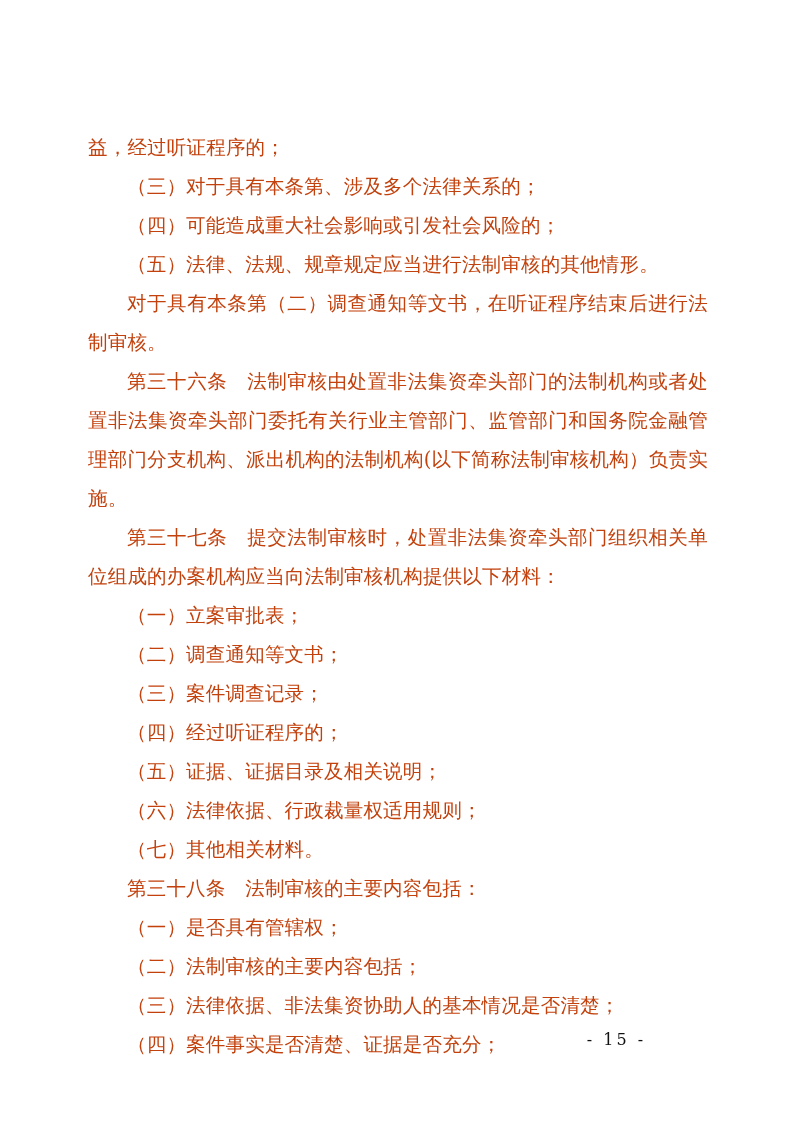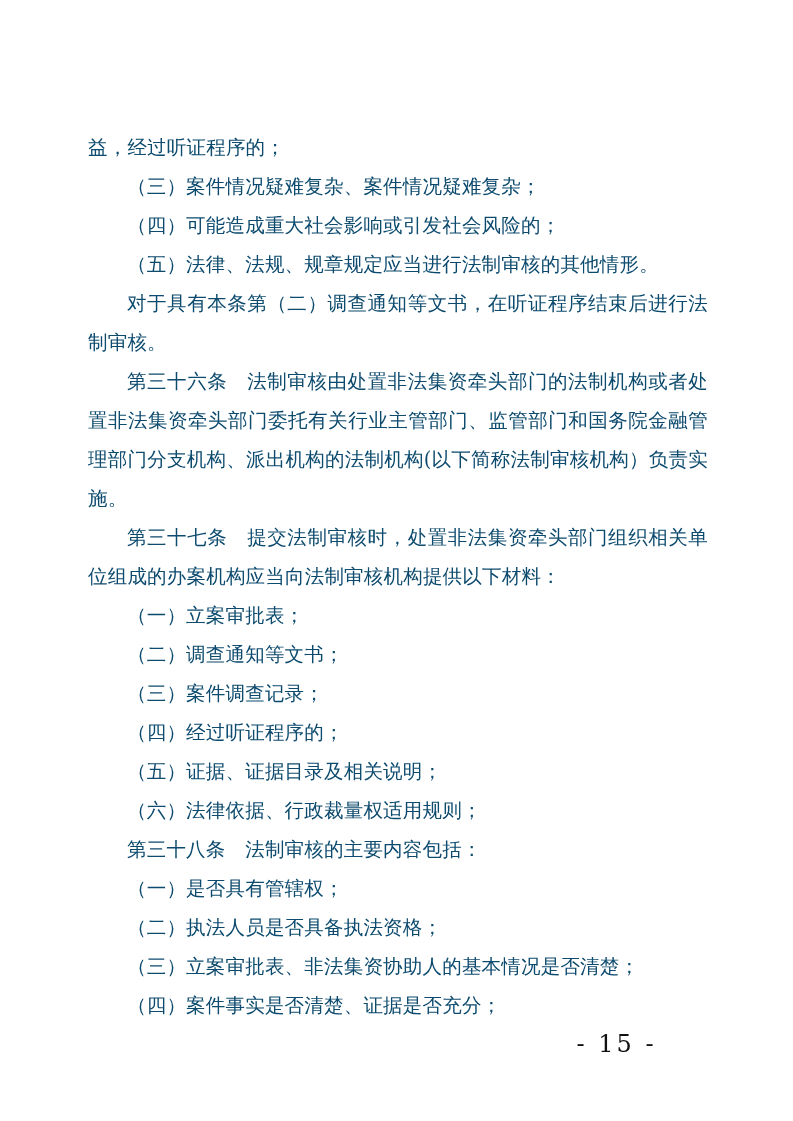--- a/index.html
+++ b/index.html
@@ -18,21 +18,21 @@
   .content {
     position: absolute;
     left: 88px;
     top: 128px;
     width: 620px;
   }
   .para {
     font-family: "DejaVu Serif", "Liberation Serif", serif;
     font-size: 19.5px;
     line-height: 39px;
-    color: #0c4a6e;
+    color: #c2410c;
     text-align: justify;
     text-justify: inter-ideograph;
     margin: 0;
     letter-spacing: 0.2px;
   }
   .indent-2 {
     text-indent: 39px;
   }
   .indent-0 {
     text-indent: 0;
@@ -40,38 +40,38 @@
   .article {
     font-weight: normal;
   }
   .page-number {
     position: absolute;
     left: 0;
     top: 1030px;
     width: 100%;
     text-align: center;
     font-family: "DejaVu Serif", "Liberation Serif", serif;
-    font-size: 24px;
+    font-size: 16px;
     color: #111111;
     padding-left: 440px;
     box-sizing: border-box;
   }
   .page-number span {
     letter-spacing: 3px;
   }
 </style>
 </head>
 <body>
 
 <div class="page">
   <div class="content">
 
     <p class="para indent-0">益，经过听证程序的；</p>
 
-    <p class="para indent-2">（三）案件情况疑难复杂、案件情况疑难复杂；</p>
+    <p class="para indent-2">（三）对于具有本条第、涉及多个法律关系的；</p>
 
     <p class="para indent-2">（四）可能造成重大社会影响或引发社会风险的；</p>
 
     <p class="para indent-2">（五）法律、法规、规章规定应当进行法制审核的其他情形。</p>
 
     <p class="para indent-2">对于具有本条第（二）调查通知等文书，在听证程序结束后进行法制审核。</p>
 
     <p class="para indent-2"><span class="article">第三十六条</span><span>　法制审核由处置非法集资牵头部门的法制机构或者处置非法集资牵头部门委托有关行业主管部门、监管部门和国务院金融管理部门分支机构、派出机构的法制机构(以下简称法制审核机构）负责实施。</span></p>
 
     <p class="para indent-2"><span class="article">第三十七条</span><span>　提交法制审核时，处置非法集资牵头部门组织相关单位组成的办案机构应当向法制审核机构提供以下材料：</span></p>
@@ -81,28 +81,29 @@
     <p class="para indent-2">（二）调查通知等文书；</p>
 
     <p class="para indent-2">（三）案件调查记录；</p>
 
     <p class="para indent-2">（四）经过听证程序的；</p>
 
     <p class="para indent-2">（五）证据、证据目录及相关说明；</p>
 
     <p class="para indent-2">（六）法律依据、行政裁量权适用规则；</p>
 
+    <p class="para indent-2">（七）其他相关材料。</p>
 
     <p class="para indent-2"><span class="article">第三十八条</span><span>　法制审核的主要内容包括：</span></p>
 
     <p class="para indent-2">（一）是否具有管辖权；</p>
 
-    <p class="para indent-2">（二）执法人员是否具备执法资格；</p>
+    <p class="para indent-2">（二）法制审核的主要内容包括；</p>
 
-    <p class="para indent-2">（三）立案审批表、非法集资协助人的基本情况是否清楚；</p>
+    <p class="para indent-2">（三）法律依据、非法集资协助人的基本情况是否清楚；</p>
 
     <p class="para indent-2">（四）案件事实是否清楚、证据是否充分；</p>
 
   </div>
 
   <div class="page-number">
     <span>- 15 -</span>
   </div>
 </div>
 

